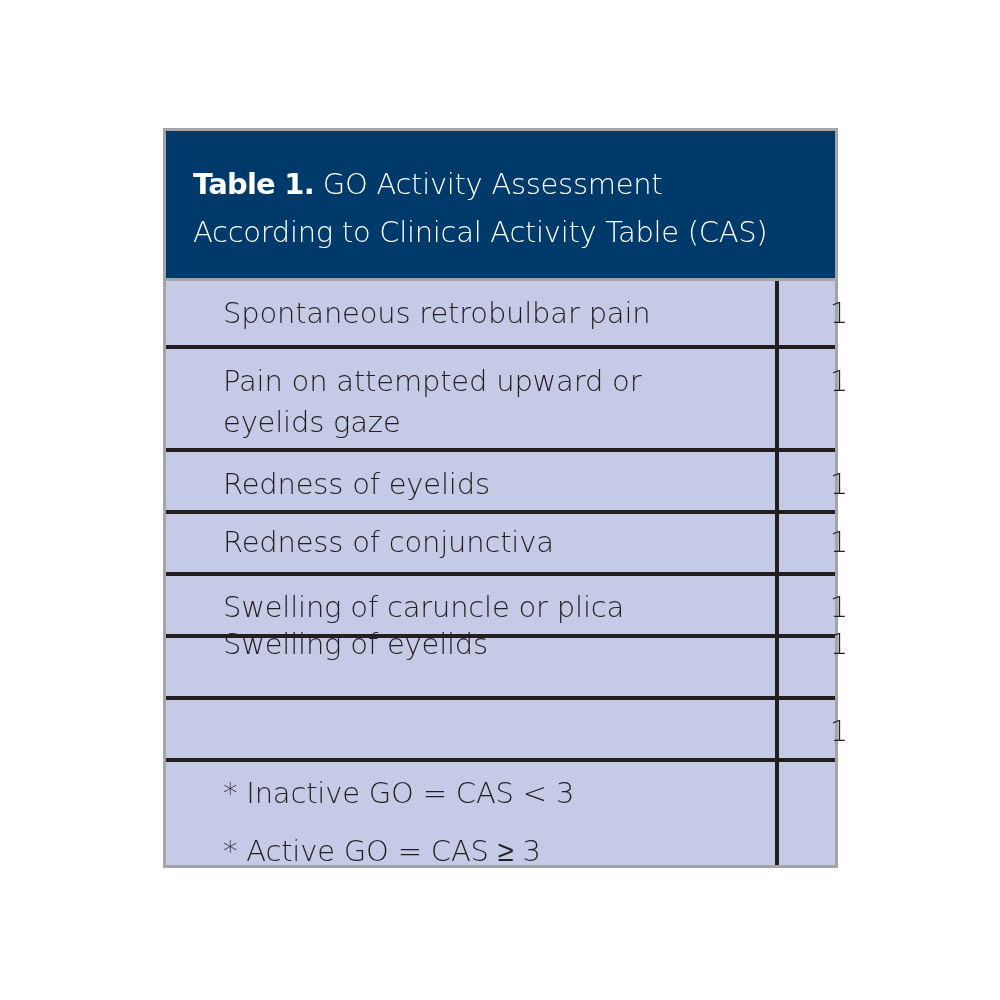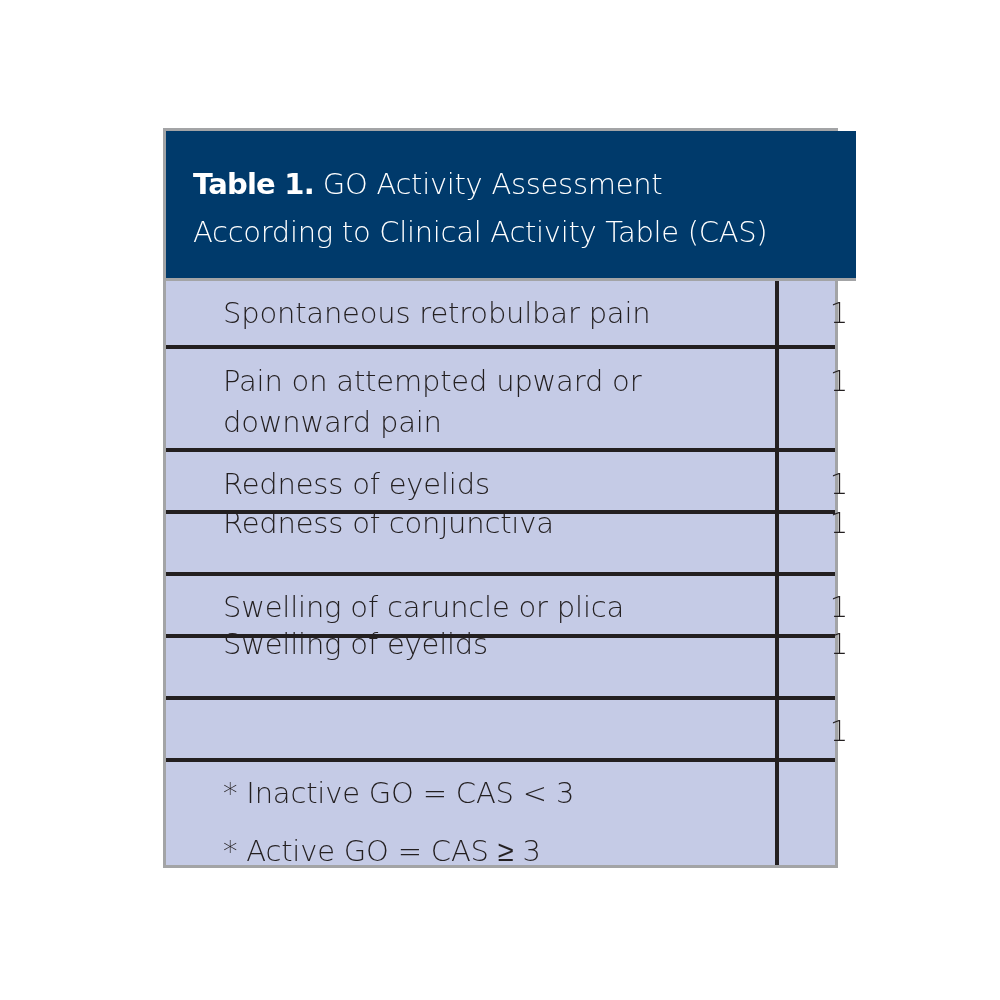--- a/index.html
+++ b/index.html
@@ -6,21 +6,20 @@
   body { width: 1000px; height: 1000px; position: relative; overflow: hidden;
          font-family: "DejaVu Sans", "Liberation Sans", sans-serif; }
   .table-box {
     position: absolute; left: 163px; top: 128px; width: 669px; height: 734px;
     border: 3px solid #a3a4a6; background: #c5cbe6; box-sizing: content-box;
   }
   .header {
     position: absolute; left: 0; top: 0; width: 669px; height: 147px;
     background: #003a6b; color: #ffffff;
     border-bottom: 3px solid #a3a4a6;
-    padding-left: 21px;
   }
   .header .line { position: absolute; left: 27px; font-size: 29px; font-weight: 300; letter-spacing: -0.3px; white-space: nowrap; }
   .header .line1 { top: 36px; }
   .header .line2 { top: 84px; }
   .header b { font-weight: 700; letter-spacing: -0.8px; }
   .row { position: absolute; left: 0; width: 669px; margin-left: 41px; }
   .row .label { position: absolute; left: 16px; font-size: 29px; color: #231f20; font-weight: 300; letter-spacing: -0.2px; white-space: nowrap; line-height: 42px; }
   .row .score { position: absolute; left: 612px; width: 40px; font-size: 29px; color: #231f20; font-weight: 300; line-height: 42px; text-align: center; }
   .hline { position: absolute; left: 0; width: 669px; height: 4px; background: #231f20; }
   .vline { position: absolute; left: 609px; top: 150px; width: 4px; height: 584px; background: #231f20; }
@@ -35,32 +34,32 @@
   </div>
 
   <div class="row" style="top:150px;height:64px">
     <div class="label" style="top:11px">Spontaneous retrobulbar pain</div>
     <div class="score" style="top:11px">1</div>
   </div>
   <div class="hline" style="top:214px"></div>
 
   <div class="row" style="top:218px;height:99px">
     <div class="label" style="top:11px">Pain on attempted upward or</div>
-    <div class="label" style="top:52px">downward pain</div>
+    <div class="label" style="top:52px">eyelids gaze</div>
     <div class="score" style="top:11px">1</div>
   </div>
   <div class="hline" style="top:317px"></div>
 
   <div class="row" style="top:321px;height:60px">
     <div class="label" style="top:11px">Redness of eyelids</div>
     <div class="score" style="top:11px">1</div>
   </div>
   <div class="hline" style="top:379px"></div>
 
-  <div class="row" style="top:361px;height:58px">
+  <div class="row" style="top:380px;height:58px">
     <div class="label" style="top:10px">Redness of conjunctiva</div>
     <div class="score" style="top:10px">1</div>
   </div>
   <div class="hline" style="top:441px"></div>
 
   <div class="row" style="top:445px;height:58px">
     <div class="label" style="top:10px">Swelling of caruncle or plica</div>
     <div class="score" style="top:10px">1</div>
   </div>
   <div class="hline" style="top:503px"></div>

